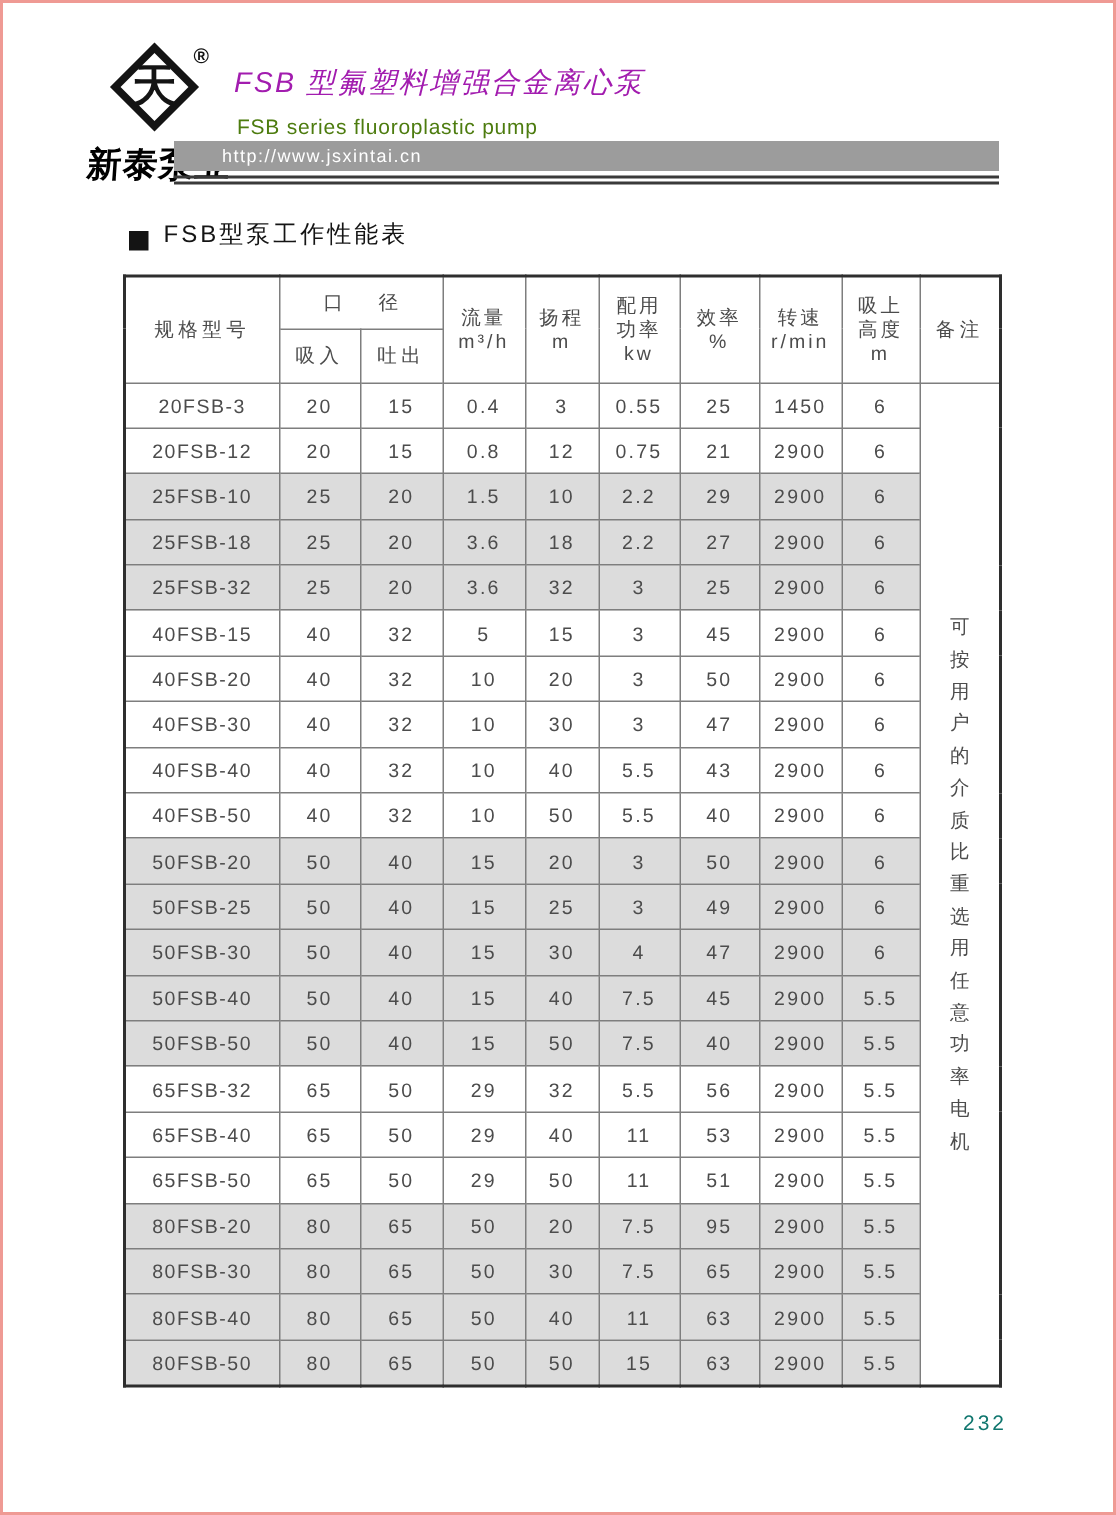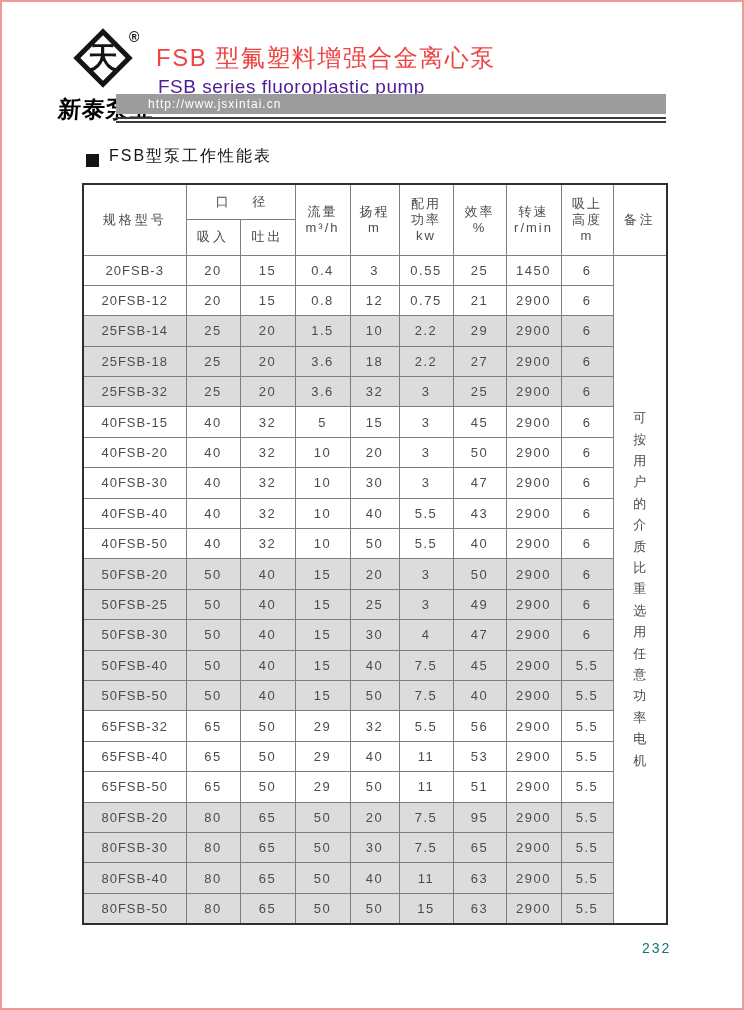--- a/index.html
+++ b/index.html
@@ -33,26 +33,27 @@
     font-size: 14px; color: #141414; font-weight: 700;
   }
   .company-name {
     position: absolute; left: 42px; top: 92px; width: 124px;
     text-align: center; font-size: 23px; font-weight: 900;
     color: #000000; letter-spacing: 1px; transform: skewX(-4deg);
     white-space: nowrap;
   }
   .doc-title {
     position: absolute; left: 154px; top: 40px;
-    font-size: 24px; font-weight: 500; color: #ef4444; letter-spacing: 1.5px;
+    font-size: 19px; font-weight: 500; color: #a21caf; letter-spacing: 1.5px;
     white-space: nowrap;
+    font-style: italic;
   }
   .doc-subtitle {
     position: absolute; left: 156px; top: 74px;
-    font-size: 19px; color: #4c1d95; letter-spacing: 0.5px;
+    font-size: 14px; color: #4d7c0f; letter-spacing: 0.5px;
   }
   .contact-bar {
     position: absolute; left: 114px; top: 92px;
     width: 550px; height: 20px; background: #9c9c9c;
   }
   .contact-bar span {
     position: absolute; top: 0; line-height: 20px;
     color: #ffffff; font-size: 12px; letter-spacing: 1px; white-space: nowrap; padding-left: 16px;
   }
   .contact-url { left: 16px; }
@@ -220,21 +221,21 @@
           <td class="val">20</td>
           <td class="val">15</td>
           <td class="val">0.8</td>
           <td class="val">12</td>
           <td class="val">0.75</td>
           <td class="val">21</td>
           <td class="val">2900</td>
           <td class="val">6</td>
         </tr>
         <tr class="shaded">
-          <td class="model">25FSB-14</td>
+          <td class="model">25FSB-10</td>
           <td class="val">25</td>
           <td class="val">20</td>
           <td class="val">1.5</td>
           <td class="val">10</td>
           <td class="val">2.2</td>
           <td class="val">29</td>
           <td class="val">2900</td>
           <td class="val">6</td>
         </tr>
         <tr class="shaded">

